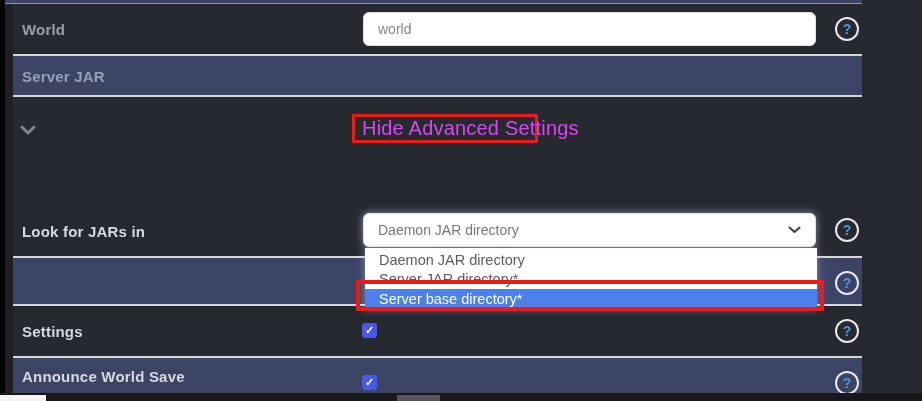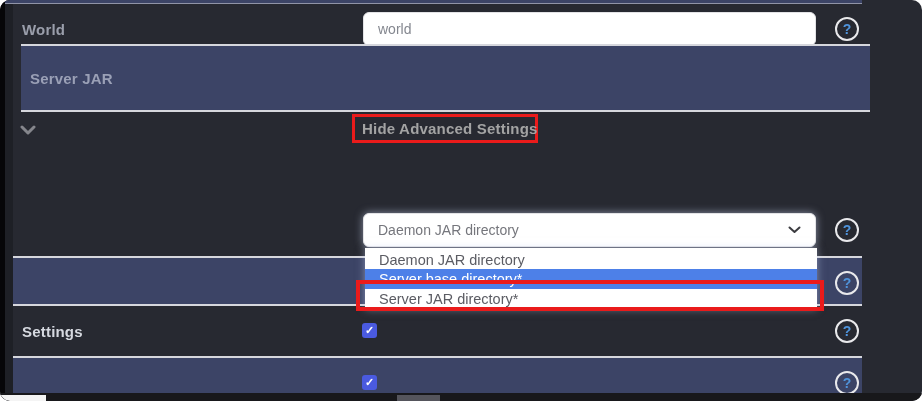--- a/index.html
+++ b/index.html
@@ -1,34 +1,34 @@
 <!DOCTYPE html>
 <html><head>
 <meta charset="utf-8">
 <style>
   * { margin:0; padding:0; box-sizing:border-box; }
   html,body { width:922px; height:401px; overflow:hidden; }
   body { font-family:"Liberation Sans", sans-serif; }
 
-  #screen { position:relative; width:922px; height:401px; background:#272931; overflow:hidden;border-radius:10px; }
+  #screen { position:relative; width:922px; height:401px; background:#272931; overflow:hidden; }
 
   .black-edge { position:absolute; left:0; top:0; width:5px; height:401px; background:#060608; }
   .shadow-strip { position:absolute; left:5px; top:0; width:8px; height:401px; background:#1e2026; }
 
   .top-sliver { position:absolute; left:5px; top:0; width:857px; height:4px;
                 background:#3c4466; border-bottom:1px solid rgba(214,215,221,.55); }
 
   #table { position:absolute; left:13px; top:0; width:849px; height:393px; }
 
   .row { position:absolute; left:0; width:849px; }
   .row-indigo { background:#3c4466; border-top:2px solid #d6d7dd; border-bottom:2px solid #d6d7dd; }
   .row-dark { background:transparent; }
 
   .row-world    { top:4px;   height:50px; }
-  .row-serverjar{ top:44px;  height:68px;margin-left:8px; }
+  .row-serverjar{ top:54px;  height:43px; }
   .row-toggle   { top:105px; height:49px; }
   .row-memory   { top:154px; height:52px; }
   .row-look     { top:206px; height:50px; }
   .row-unauth   { top:256px; height:50px; }
   .row-autosave { top:306px; height:50px; }
   .row-announce { top:356px; height:37px; border-bottom:none; }
 
   .lbl { position:absolute; left:9px; top:50%; transform:translateY(-50%);
          font-size:15px; font-weight:bold; letter-spacing:.2px; white-space:nowrap; }
   .lbl-dim    { color:#9a9eab; }
@@ -46,21 +46,21 @@
   .chev-sel { flex:0 0 auto; margin-left:8px; }
 
   .value-static { position:absolute; left:352px; top:50%; transform:translateY(-50%);
                   font-size:15px; color:#99a0b5; letter-spacing:.3px; }
 
   .collapse-chevron { position:absolute; left:7px; top:50%; transform:translateY(-50%); }
 
   .annotation-box-toggle {
     position:absolute; left:339px; top:9px; width:186px; height:29px; z-index:20;
     border:3px solid #ea1b1b; display:flex; align-items:center; padding-left:7px; }
-  .toggle-text { font-size:15px; color:#a3a3a3; font-weight:bold; letter-spacing:.2px; white-space:nowrap; cursor:pointer; }
+  .toggle-text { font-size:20px; color:#d946ef; font-weight:normal; letter-spacing:.2px; white-space:nowrap; cursor:pointer; }
 
   .help { position:absolute; left:822px; width:24px; height:24px; border-radius:50%;
           border:2px solid #e9e9ec; color:#4f94dc; font-size:14px; font-weight:bold;
           display:flex; align-items:center; justify-content:center; background:transparent; }
   .help-world { top:13px; } .help-look { top:12px; } .help-unauth { top:13px; }
   .help-autosave { top:13px; } .help-announce { top:13px; }
 
   .checkbox { position:absolute; left:349px; top:17px; width:15px; height:15px;
               background:#4a5ae0; border-radius:3px; color:#ffffff; font-size:11px;
               font-weight:bold; display:flex; align-items:center; justify-content:center;
@@ -110,20 +110,21 @@
       <svg class="collapse-chevron" width="16" height="10" viewBox="0 0 16 10">
           <path d="M2 2 L8 8 L14 2" fill="none" stroke="#85868c" stroke-width="3" stroke-linecap="round" stroke-linejoin="round"></path>
         </svg>
       <div class="annotation-box-toggle">
         <span class="toggle-text">Hide Advanced Settings</span>
       </div>
     </div>
 
 
     <div class="row row-dark row-look">
+      <div class="lbl lbl-bright">Look for JARs in</div>
       <div class="select select-glow">
         <span>Daemon JAR directory</span>
         <svg class="chev-sel" width="13" height="8" viewBox="0 0 13 8">
             <path d="M1.5 1.5 L6.5 6 L11.5 1.5" fill="none" stroke="#3c3c40" stroke-width="2" stroke-linecap="round" stroke-linejoin="round"></path>
           </svg>
       </div>
       <div class="help help-look">
         <span>?</span>
       </div>
     </div>
@@ -138,34 +139,35 @@
       <div class="lbl lbl-bright">Settings</div>
       <div class="checkbox">
         <span>✓</span>
       </div>
       <div class="help help-autosave">
         <span>?</span>
       </div>
     </div>
 
     <div class="row row-indigo row-announce">
+      <div class="lbl lbl-bright">Announce World Save</div>
       <div class="checkbox">
         <span>✓</span>
       </div>
       <div class="help help-announce">
         <span>?</span>
       </div>
     </div>
 
   </div>
 
   <div class="dropdown-panel">
     <div class="dd-option">Daemon JAR directory</div>
+    <div class="dd-option">Server JAR directory*</div>
     <div class="dd-option dd-option-highlight">Server base directory*</div>
-    <div class="dd-option">Server JAR directory*</div>
   </div>
 
   <div class="annotation-box-option"></div>
 
   <div class="bottom-strip">
     <div class="bottom-chip-white"></div>
     <div class="bottom-thumb"></div>
   </div>
 
 </div>

